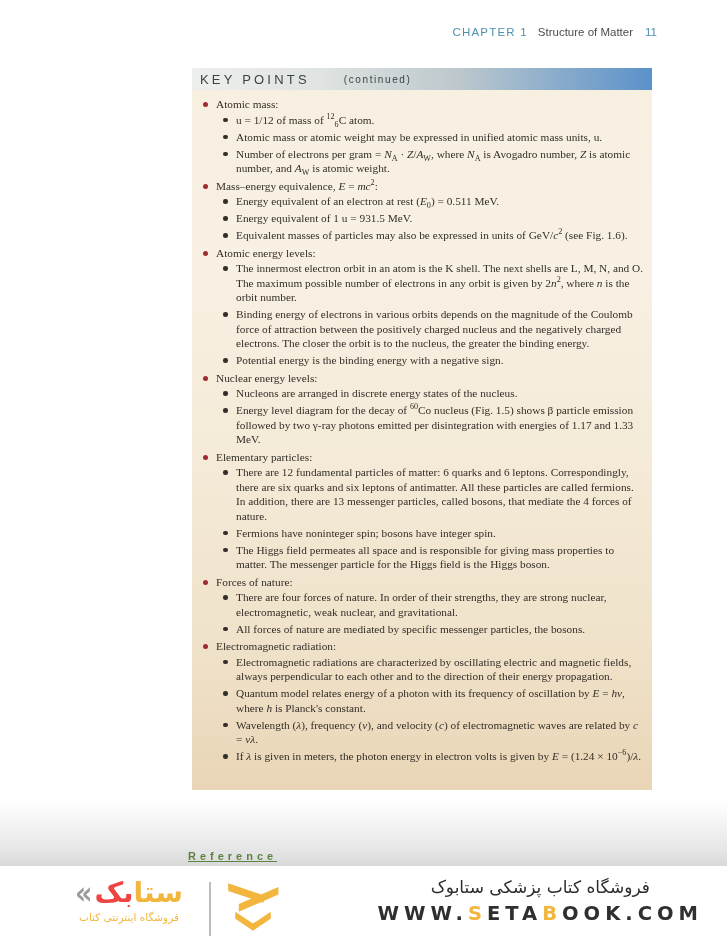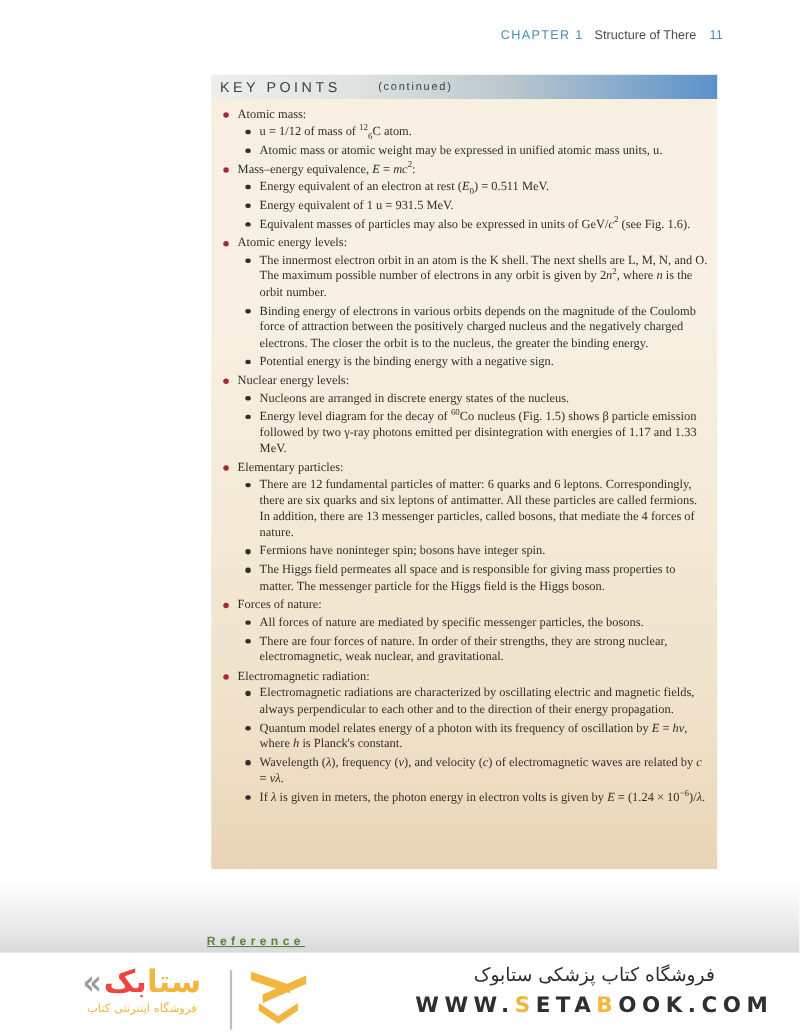--- a/index.html
+++ b/index.html
@@ -78,35 +78,36 @@
     font-size:19.5px;letter-spacing:5px;color:#2f2f2f;white-space:nowrap;}
   .website-text .yellow{color:var(--brand-yellow,#f0b321);}
 </style>
 </head>
 <body>
 
 <div class="page">
 
   <div class="running-head">
     <span class="chapter-label">CHAPTER 1</span>
-    <span class="chapter-title">Structure of There</span>
+    <span class="chapter-title">Structure of Matter</span>
     <span class="page-number">11</span>
   </div>
 
   <div class="keypoints-box">
     <div class="keypoints-titlebar">
       <span class="kp-title">KEY POINTS</span>
       <span class="kp-cont">(continued)</span>
     </div>
     <ul class="kp-list">
         <li class="kp-item">
           <div class="kp-label">Atomic mass:</div>
           <ul class="kp-sublist">
             <li class="kp-sub">u = 1/12 of mass of <sup>12</sup><sub>6</sub>C atom.</li>
             <li class="kp-sub">Atomic mass or atomic weight may be expressed in unified atomic mass units, u.</li>
+            <li class="kp-sub">Number of electrons per gram = <i>N</i><sub>A</sub> · <i>Z</i>/<i>A</i><sub>W</sub>, where <i>N</i><sub>A</sub> is Avogadro number, <i>Z</i> is atomic number, and <i>A</i><sub>W</sub> is atomic weight.</li>
           </ul>
         </li>
         <li class="kp-item">
           <div class="kp-label">Mass–energy equivalence, <i>E</i> = <i>mc</i><sup>2</sup>:</div>
           <ul class="kp-sublist">
             <li class="kp-sub">Energy equivalent of an electron at rest (<i>E</i><sub>0</sub>) = 0.511 MeV.</li>
             <li class="kp-sub">Energy equivalent of 1 u = 931.5 MeV.</li>
             <li class="kp-sub">Equivalent masses of particles may also be expressed in units of GeV/<i>c</i><sup>2</sup> (see Fig. 1.6).</li>
           </ul>
         </li>
@@ -129,22 +130,22 @@
           <div class="kp-label">Elementary particles:</div>
           <ul class="kp-sublist">
             <li class="kp-sub">There are 12 fundamental particles of matter: 6 quarks and 6 leptons. Correspondingly, there are six quarks and six leptons of antimatter. All these particles are called fermions. In addition, there are 13 messenger particles, called bosons, that mediate the 4 forces of nature.</li>
             <li class="kp-sub">Fermions have noninteger spin; bosons have integer spin.</li>
             <li class="kp-sub">The Higgs field permeates all space and is responsible for giving mass properties to matter. The messenger particle for the Higgs field is the Higgs boson.</li>
           </ul>
         </li>
         <li class="kp-item">
           <div class="kp-label">Forces of nature:</div>
           <ul class="kp-sublist">
+            <li class="kp-sub">There are four forces of nature. In order of their strengths, they are strong nuclear, electromagnetic, weak nuclear, and gravitational.</li>
             <li class="kp-sub">All forces of nature are mediated by specific messenger particles, the bosons.</li>
-            <li class="kp-sub">There are four forces of nature. In order of their strengths, they are strong nuclear, electromagnetic, weak nuclear, and gravitational.</li>
           </ul>
         </li>
         <li class="kp-item">
           <div class="kp-label">Electromagnetic radiation:</div>
           <ul class="kp-sublist">
             <li class="kp-sub">Electromagnetic radiations are characterized by oscillating electric and magnetic fields, always perpendicular to each other and to the direction of their energy propagation.</li>
             <li class="kp-sub">Quantum model relates energy of a photon with its frequency of oscillation by <i>E</i> = <i>hν</i>, where <i>h</i> is Planck's constant.</li>
             <li class="kp-sub">Wavelength (<i>λ</i>), frequency (<i>ν</i>), and velocity (<i>c</i>) of electromagnetic waves are related by <i>c</i> = <i>νλ</i>.</li>
             <li class="kp-sub">If <i>λ</i> is given in meters, the photon energy in electron volts is given by <i>E</i> = (1.24 × 10<sup>−6</sup>)/<i>λ</i>.</li>
           </ul>

